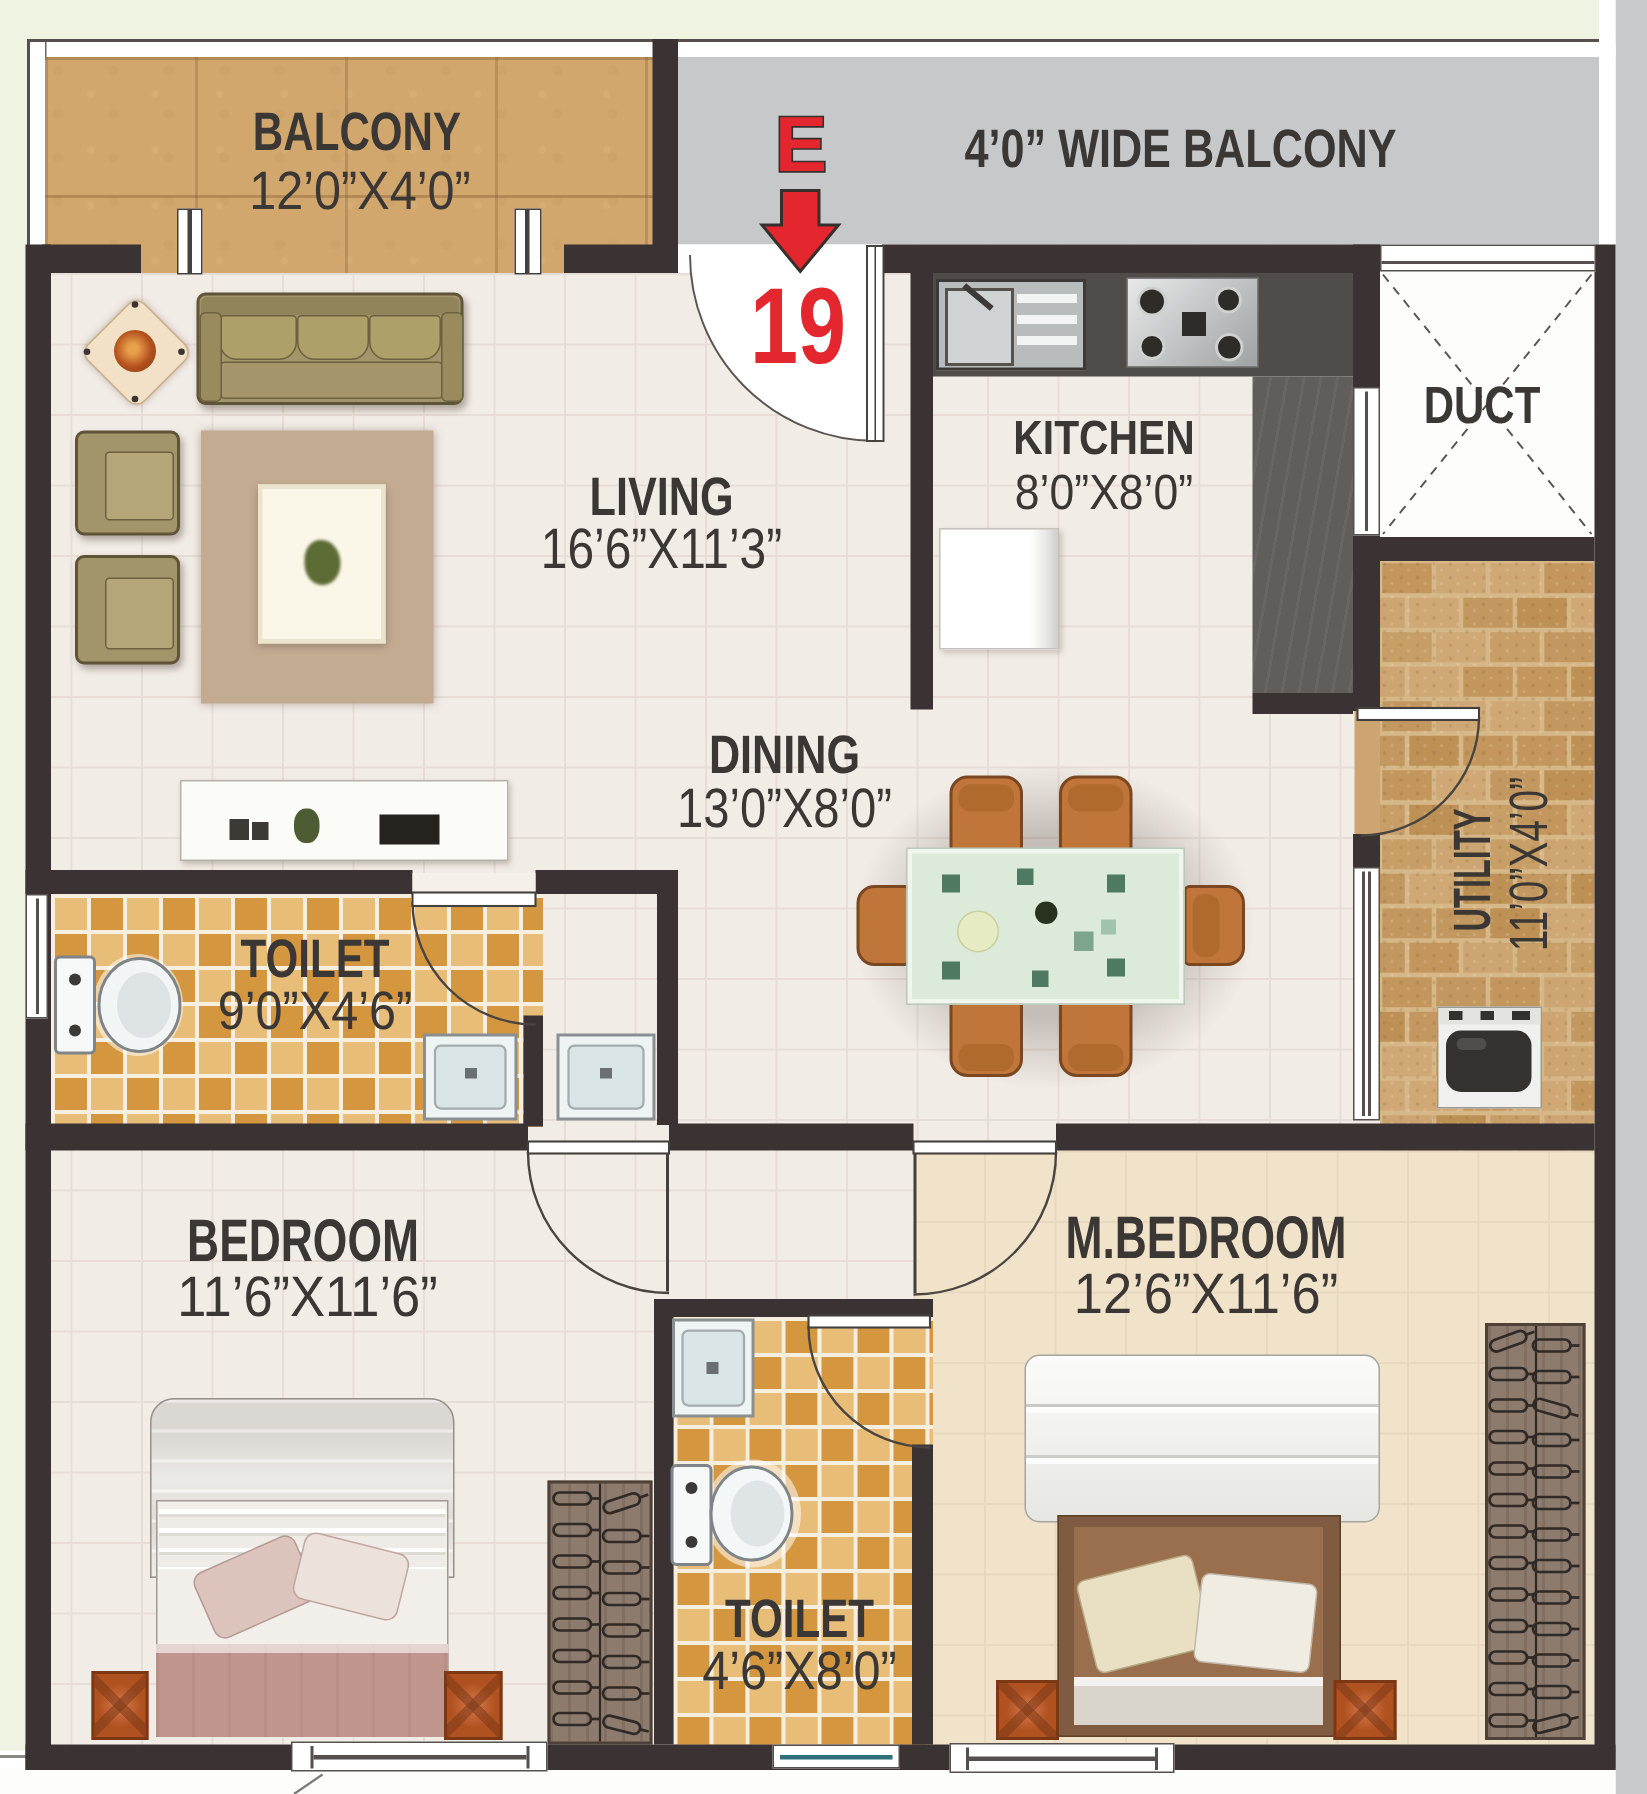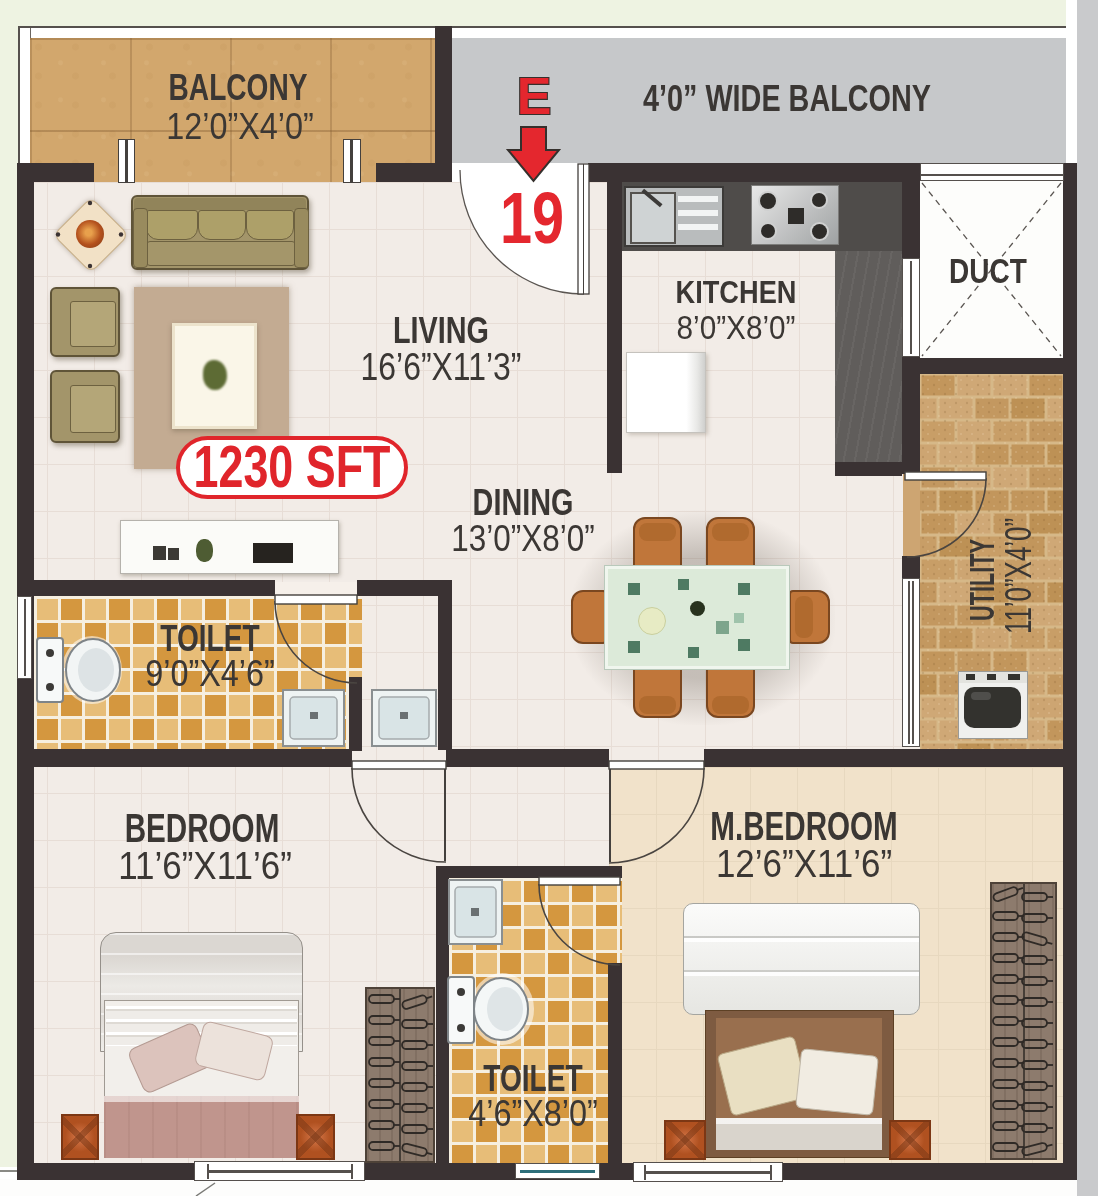--- a/index.html
+++ b/index.html
@@ -583,19 +583,16 @@
 <div class="dim" style="left:205px;top:866px;font-size:38px;transform:translate(-50%,-50%) scaleX(0.92);">11’6”X11’6”</div>
 
 <div class="lbl" style="left:804px;top:826px;font-size:40px;transform:translate(-50%,-50%) scaleX(0.74);">M.BEDROOM</div>
 
 <div class="dim" style="left:804px;top:864px;font-size:38px;transform:translate(-50%,-50%) scaleX(0.92);">12’6”X11’6”</div>
 
 <div class="lbl" style="left:533px;top:1079px;font-size:36px;transform:translate(-50%,-50%) scaleX(0.78);">TOILET</div>
 
 <div class="dim" style="left:533px;top:1114px;font-size:36px;">4’6”X8’0”</div>
 
-<div class="a" style="left:176px;top:436px;width:232px;height:63px;background:#fff;border:4px solid #e0252b;border-radius:33px;box-sizing:border-box;">
-  <div style="position:absolute;left:50%;top:50%;transform:translate(-50%,-52%) scaleX(0.76);font-weight:bold;font-size:59px;color:#e0252b;font-family:'Liberation Sans',sans-serif;white-space:nowrap;">1230&nbsp;SFT</div>
+
+<div class="lbl red" style="left:532px;top:218px;font-size:72px;transform:translate(-50%,-50%) scaleX(0.8);">19</div>
+
 </div>
 
-<div class="lbl red" style="left:532px;top:218px;font-size:72px;transform:translate(-50%,-50%) scaleX(0.8);">19</div>
-
-</div>
-
 </body></html>

